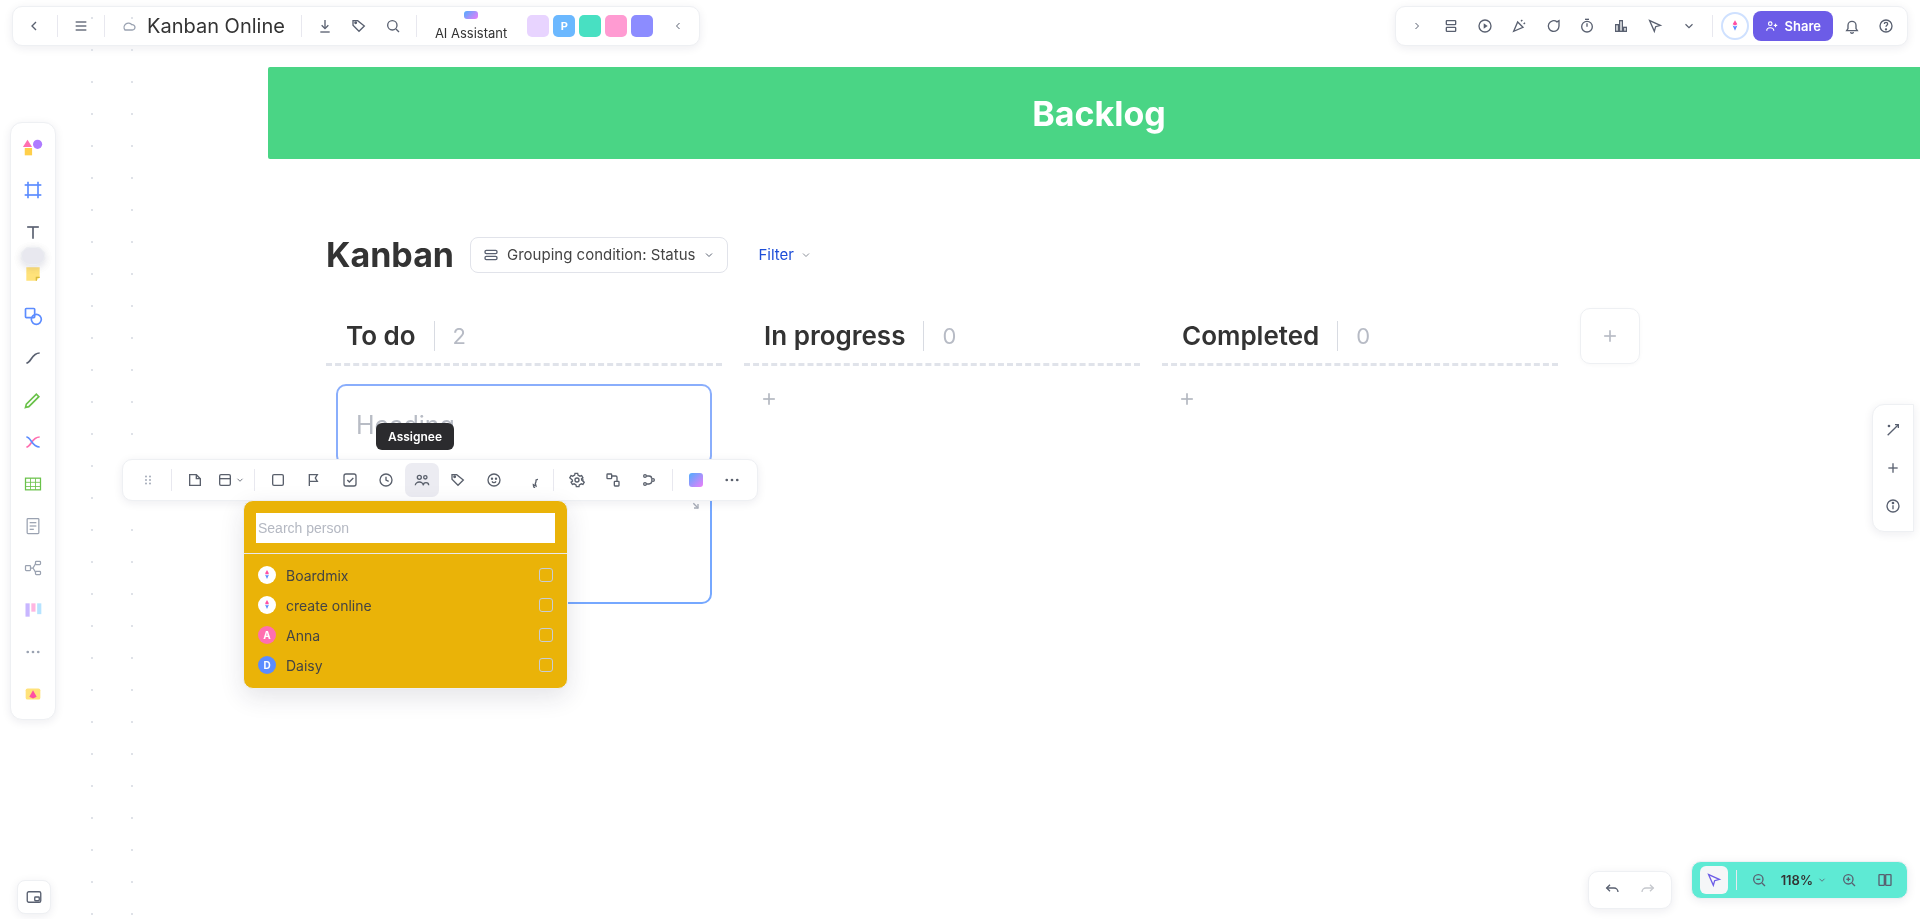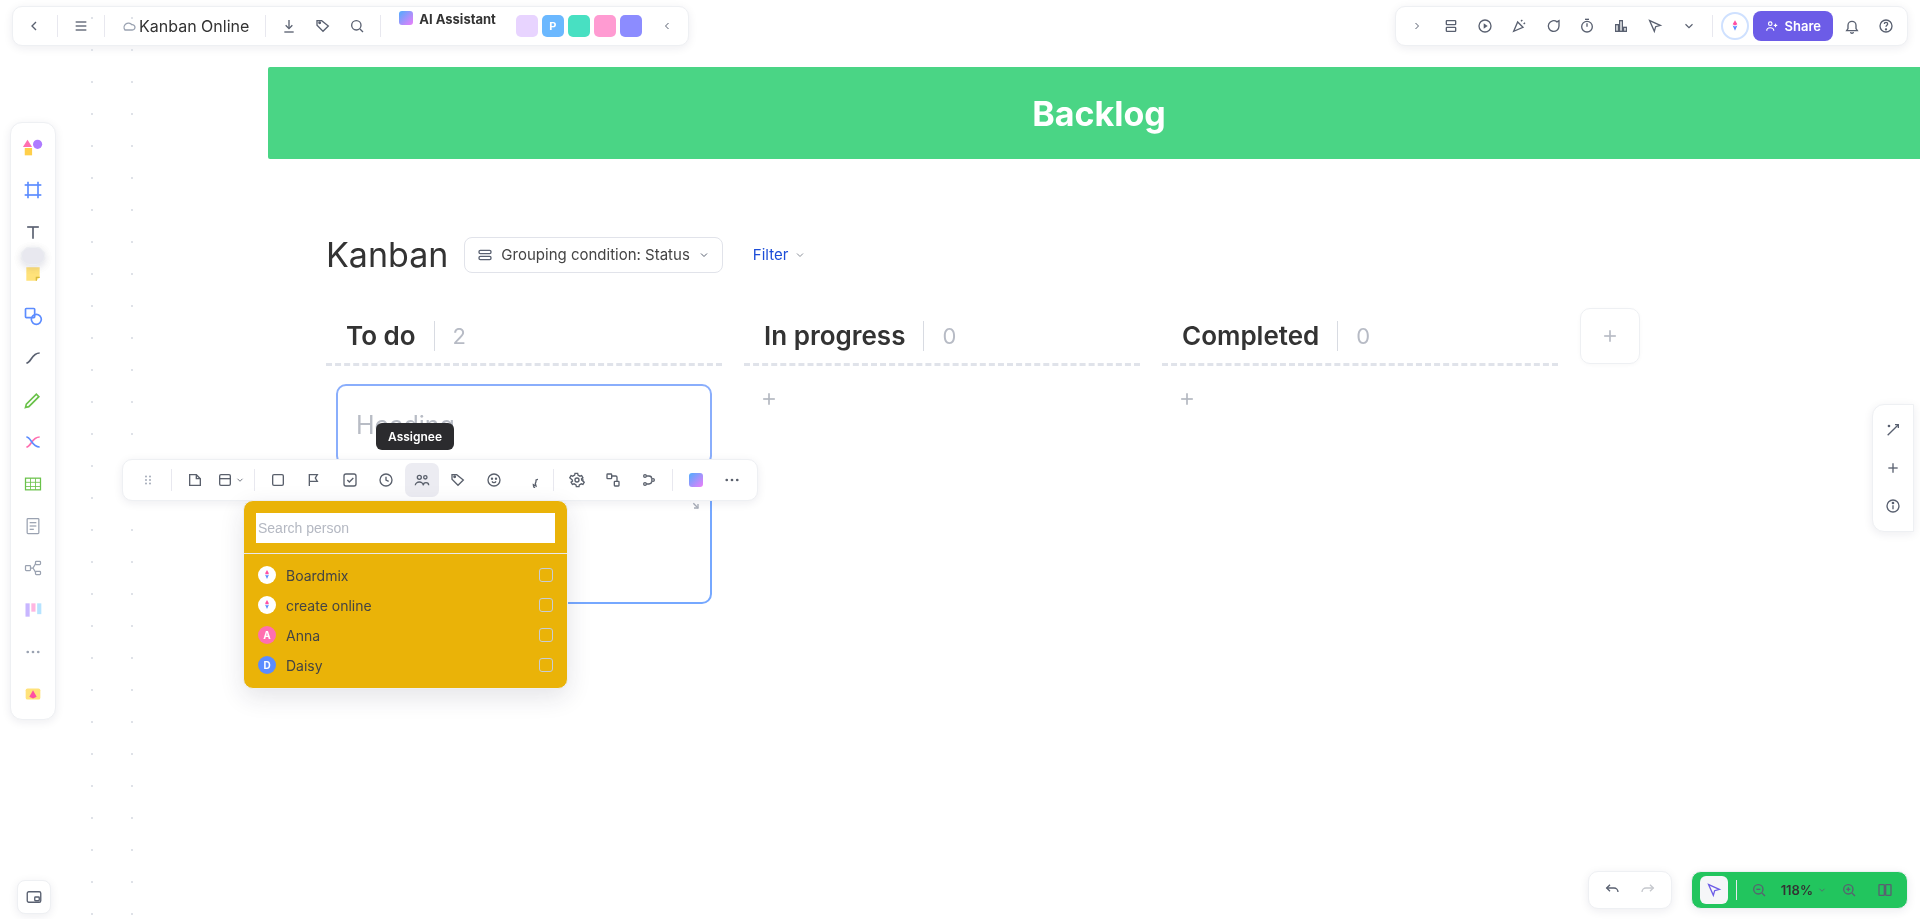--- a/index.html
+++ b/index.html
@@ -4,42 +4,42 @@
 <style>
   :root{--border:#e8e8ef;--text:#333;--muted:#8a8f98;--bg:#ffffff;--panel:#fff;--light:#f5f6f8;--green:#4ad585;--purple:#6C5CE7;--shadow:0 2px 10px rgba(30,30,60,.08);}
   *{box-sizing:border-box;}
   body{margin:0;width:1920px;height:919px;overflow:hidden;background:#fff;font-family:Inter,Segoe UI,Arial,sans-serif;color:var(--text);position:relative;}
   svg{display:block;}
   
   .topbar{position:absolute;top:6px;left:0;right:0;height:40px;display:flex;justify-content:space-between;padding:0 12px;align-items:center;pointer-events:none;}
   .cluster{display:flex;align-items:center;height:40px;background:#fff;border:1px solid #eef0f3;border-radius:10px;box-shadow:var(--shadow);padding:0 6px;gap:4px;pointer-events:auto;}
   .cluster .sep{width:1px;height:22px;background:var(--border);margin:0 4px;}
   .icon-btn{min-width:30px;height:30px;display:flex;align-items:center;justify-content:center;border-radius:6px;color:#596070;}
-  .doc-title{display:flex;align-items:center;gap:2px;font-size:16px;color:#333;padding:0 8px;}
-  .ai-btn{display:flex;gap:6px;font-size:13px;font-weight:700;padding:0 10px;height:30px;border-radius:6px;}
+  .doc-title{display:flex;align-items:center;gap:10px;font-size:20px;color:#333;padding:0 8px;}
+  .ai-btn{display:flex;align-items:center;gap:6px;font-size:13px;font-weight:400;padding:0 10px;height:30px;border-radius:6px;flex-direction:column;}
   .ai-logo{width:14px;height:14px;background:linear-gradient(135deg,#4facfe,#ee7df9);border-radius:3px;}
   .mini-avatars{display:flex;align-items:center;gap:4px;padding:0 6px;}
   .mini-av{width:22px;height:22px;border-radius:5px;display:flex;align-items:center;justify-content:center;font-size:11px;font-weight:700;color:#fff;}
   .share-btn{display:flex;align-items:center;gap:6px;background:var(--purple);color:#fff;height:30px;padding:0 12px;border-radius:8px;font-size:13px;font-weight:600;}
   .avatar-ring{width:28px;height:28px;border-radius:50%;border:2px solid #cfe1ff;display:flex;align-items:center;justify-content:center;}
   
   .tool-rail{position:absolute;left:10px;top:122px;width:46px;background:#fff;border:1px solid #eef0f3;border-radius:12px;box-shadow:var(--shadow);padding:8px 0;display:flex;flex-direction:column;align-items:center;gap:8px;}
   .tool-rail .tool{width:34px;height:34px;display:flex;align-items:center;justify-content:center;border-radius:8px;}
   .tool-rail .sep{width:24px;height:1px;background:var(--border);margin:2px 0;}
   .mini-panel{position:absolute;left:17px;top:880px;width:34px;height:34px;border:1px solid #eef0f3;border-radius:8px;box-shadow:var(--shadow);display:flex;align-items:center;justify-content:center;background:#fff;}
   
   .right-rail{position:absolute;right:6px;top:404px;width:42px;background:#fff;border:1px solid #eef0f3;border-radius:12px 0 0 12px;box-shadow:var(--shadow);display:flex;flex-direction:column;align-items:center;padding:10px 0;gap:8px;}
   
   .canvas{position:absolute;left:88px;right:0;top:0;bottom:0;overflow:hidden;}
   .dotcol{position:absolute;width:4px;top:0;bottom:0;background:radial-gradient(circle,#dfe2e8 1px,transparent 1px) 0 2px/4px 32px repeat-y;}
   
   .backlog-banner{position:absolute;left:180px;top:67px;width:1662px;height:92px;background:var(--green);display:flex;align-items:center;justify-content:center;color:#fff;font-size:34px;font-weight:700;border-radius:2px;}
   
   .kanban-header{position:absolute;left:238px;top:234px;display:flex;align-items:center;gap:16px;}
-  .kanban-title{font-size:34px;font-weight:400;}
+  .kanban-title{font-size:34px;font-weight:700;}
   .chip{display:flex;align-items:center;gap:8px;height:36px;padding:0 12px;border:1px solid #e1e3ea;border-radius:8px;font-size:15px;color:#444;}
   .filter{display:flex;align-items:center;gap:6px;font-size:15px;color:#1d4ed8;}
   
   .columns{position:absolute;left:238px;top:308px;display:flex;gap:22px;}
   .kcol{width:396px;background:transparent;}
   .kcol-head{display:flex;align-items:center;gap:18px;padding:12px 20px;border-radius:8px 8px 0 0;}
   .kcol-head .name{font-size:26px;font-weight:600;}
   .kcol-head .count{font-size:22px;color:#b7bbc5;}
   .kcol-head .line{border-left:1px solid #d8dbe2;height:30px;}
   .kcol-body{min-height:350px;border-top:3px dashed #e0e3ea;padding:14px 6px;border-radius:0 0 8px 8px;position:relative;}
@@ -56,21 +56,21 @@
   .tooltip{position:absolute;left:376px;top:423px;background:#2b2b2e;color:#fff;font-size:12px;font-weight:600;padding:6px 12px;border-radius:6px;}
   .tooltip::after{content:"";position:absolute;left:50%;bottom:-5px;margin-left:-5px;border:5px solid transparent;border-top-color:#2b2b2e;}
   .dropdown{position:absolute;left:243px;top:500px;width:325px;background:#eab308;border:1px solid #eef0f3;border-radius:10px;box-shadow:0 8px 24px rgba(30,30,66,.12);padding:6px 0 8px;z-index:20;}
   .dropdown input{width:calc(100% - 24px);margin:6px 12px 10px;height:30px;border:none;outline:none;font-size:14px;color:#333;}
   .dropdown input::placeholder{color:#b4b8c2;}
   .dropdown .dsep{height:1px;background:var(--border);margin:0 0 6px;}
   .drow{display:flex;align-items:center;gap:10px;padding:6px 14px;font-size:14px;color:#444;}
   .drow .dav{width:18px;height:18px;border-radius:50%;display:flex;align-items:center;justify-content:center;font-size:10px;font-weight:700;color:#fff;flex:0 0 18px;}
   .drow .chk{margin-left:auto;width:14px;height:14px;border:1.5px solid #c7ccd6;border-radius:3px;}
   .undo-bar{position:absolute;right:248px;bottom:10px;height:38px;background:#fff;border:1px solid #eef0f3;border-radius:10px;box-shadow:var(--shadow);display:flex;align-items:center;padding:0 8px;gap:6px;}
-  .zoom-bar{position:absolute;right:12px;bottom:10px;height:38px;background:#22c55e;border:1px solid #eef0f3;border-radius:10px;box-shadow:var(--shadow);display:flex;align-items:center;padding:0 8px;gap:8px;}
+  .zoom-bar{position:absolute;right:12px;bottom:20px;height:38px;background:#5eead4;border:1px solid #eef0f3;border-radius:10px;box-shadow:var(--shadow);display:flex;align-items:center;padding:0 8px;gap:8px;}
   .zoom-bar .zic{width:28px;height:28px;display:flex;align-items:center;justify-content:center;color:#5a606c;border-radius:6px;}
   .zoom-bar .zic.active{background:var(--light);color:var(--purple);}
   .zoom-label{font-size:13px;font-weight:600;color:#333;display:flex;align-items:center;gap:4px;}
 </style>
 </head>
 <body>
 
 <div class="topbar">
   <div class="cluster">
     <div class="icon-btn">

